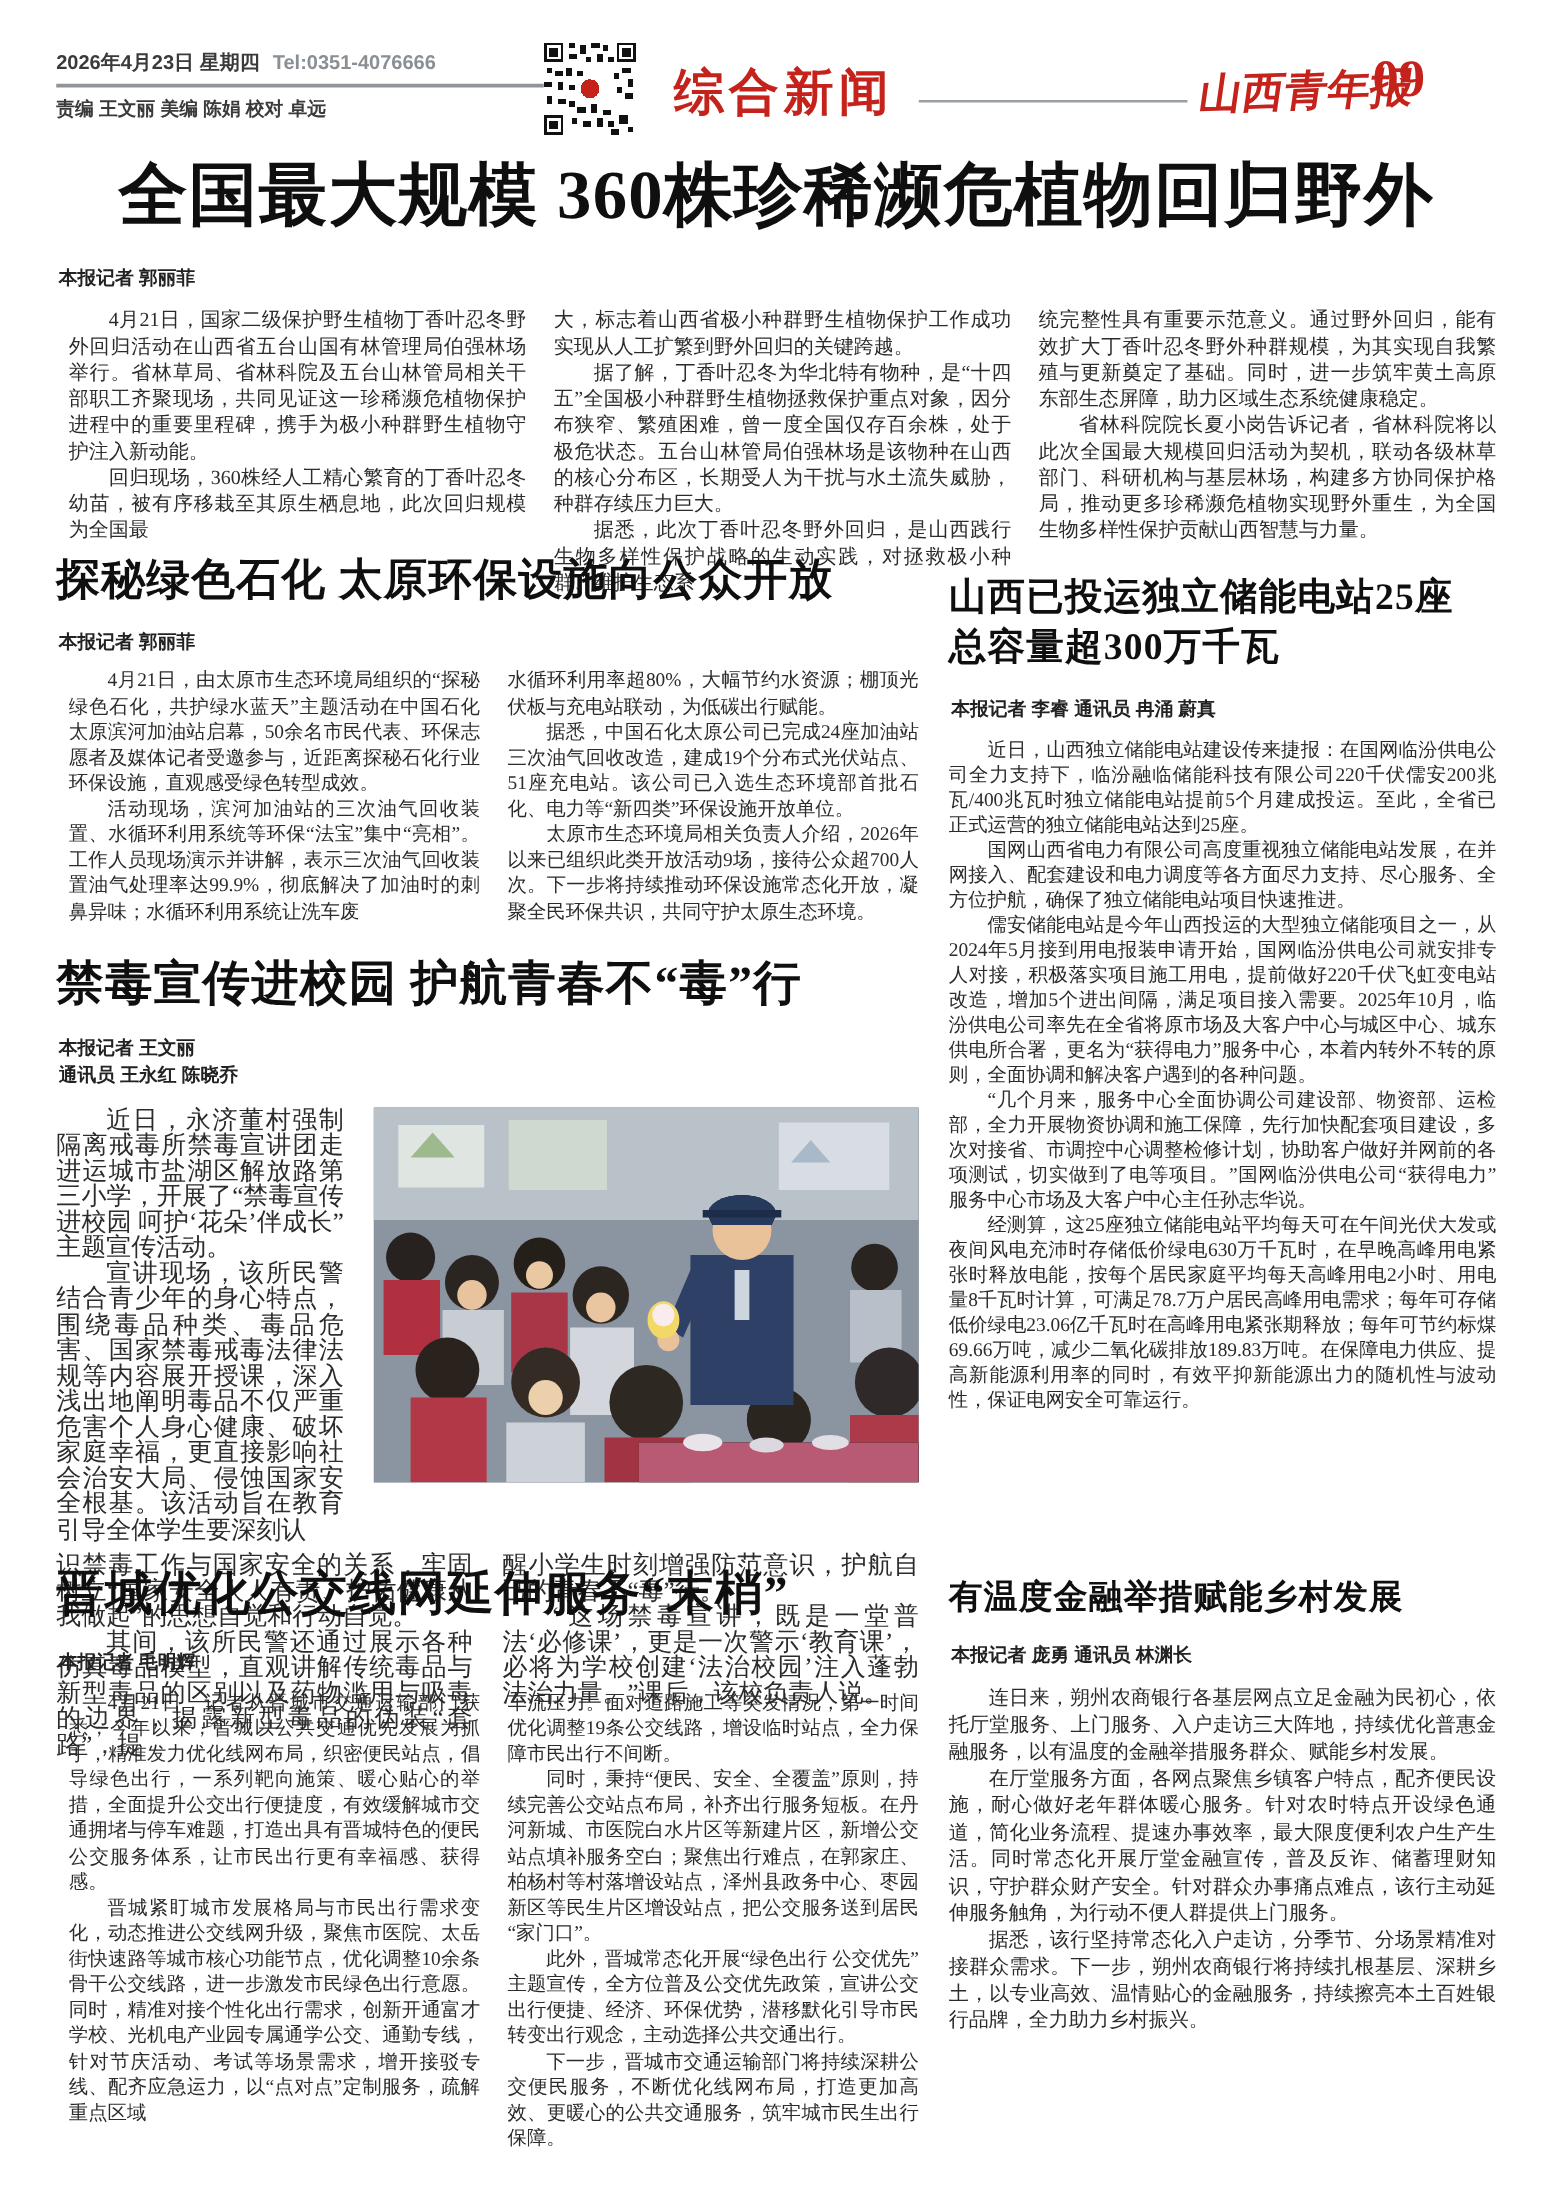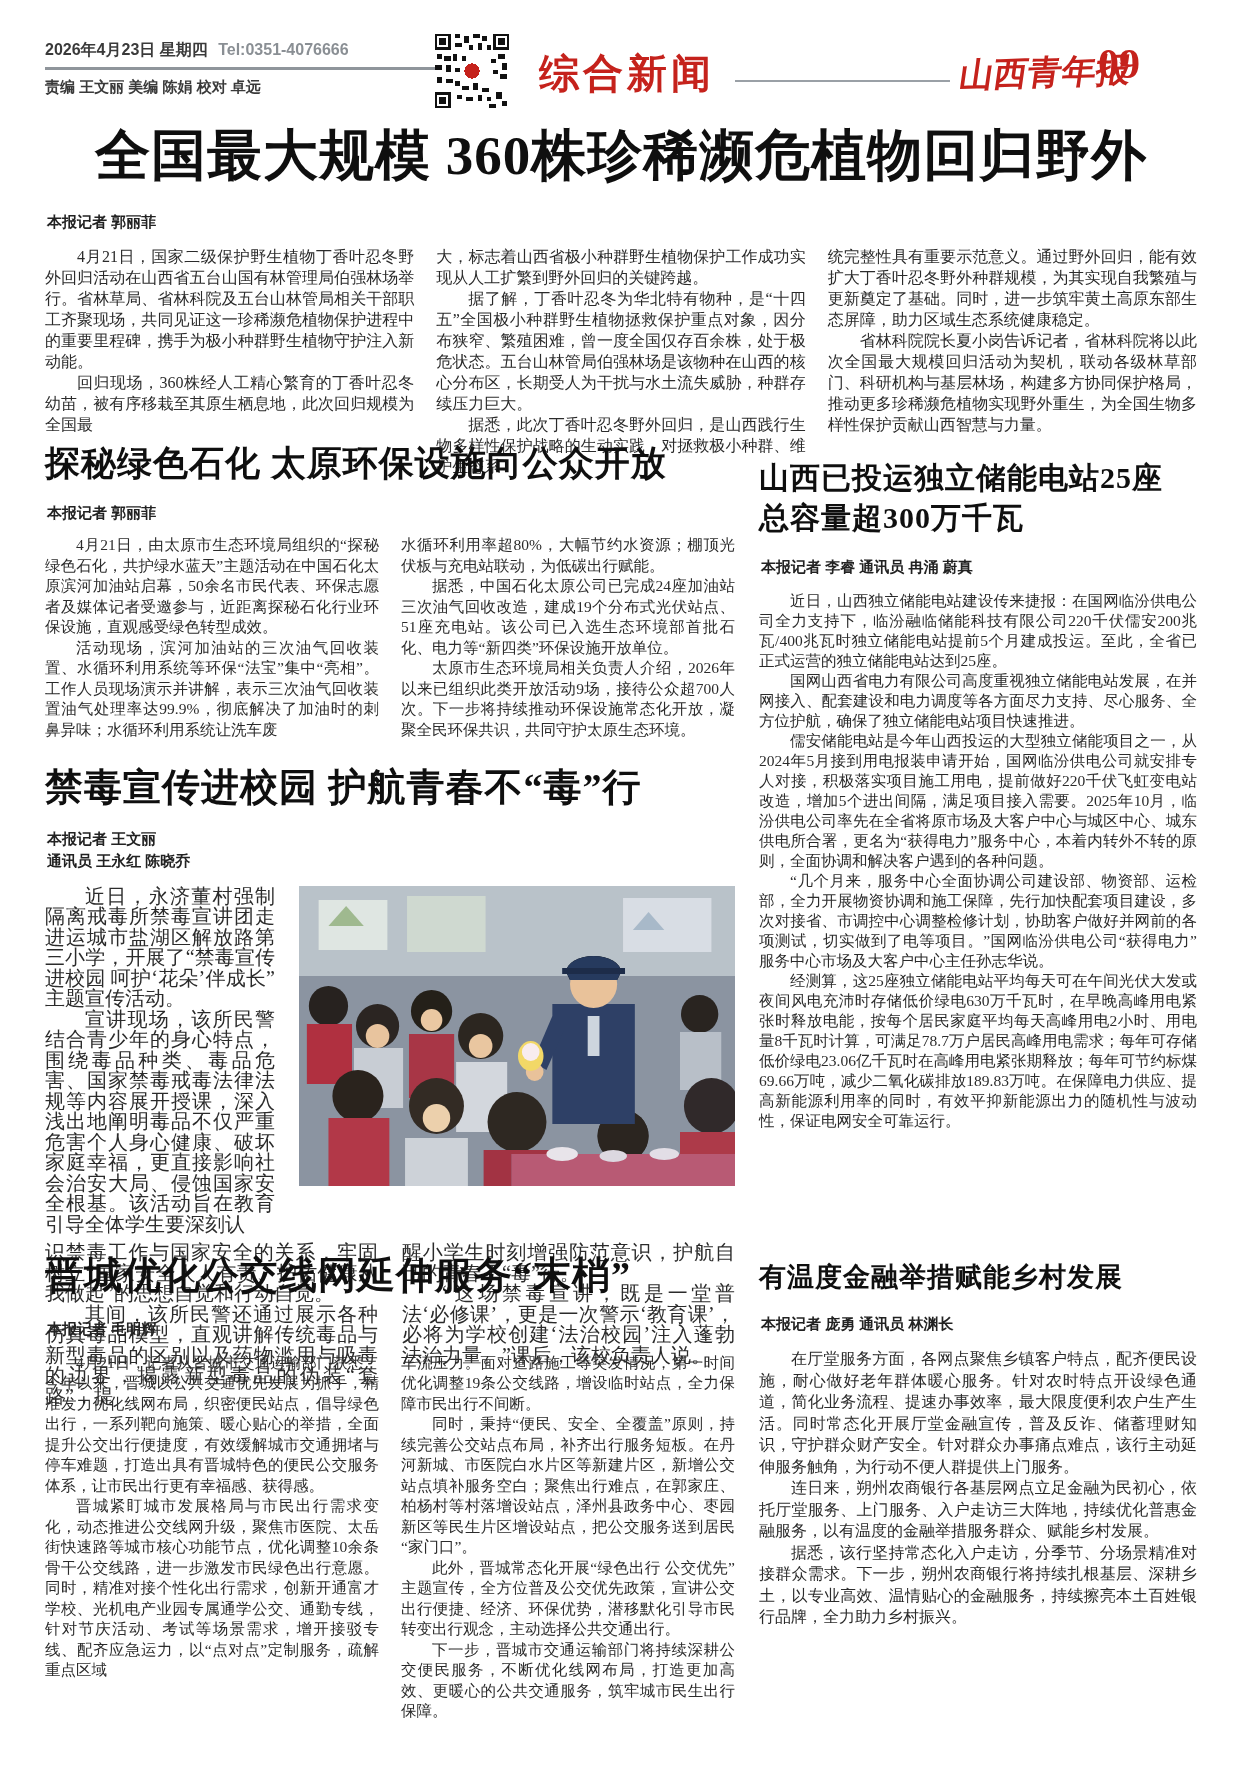--- a/index.html
+++ b/index.html
@@ -16,21 +16,21 @@
   .header-rule-left{margin-top:6px;border-top:3px solid #8f959b;}
   .staff-line{margin-top:8px;font-family:"Liberation Sans","DejaVu Sans",sans-serif;font-size:15px;font-weight:bold;color:#3a3a3a;}
   .qr{position:absolute;left:390px;top:0px;width:74px;height:74px;background:#fff;}
   .section-title{position:absolute;left:494px;top:12px;font-size:40px;font-weight:bold;color:#c5221c;letter-spacing:4px;white-space:nowrap;}
   .header-midrule{position:absolute;left:690px;top:46px;width:215px;border-top:2px solid #9aa0a6;}
   .masthead{position:absolute;left:915px;top:16px;font-size:34px;font-weight:bold;color:#c5221c;transform:skewX(-10deg) rotate(-2deg);white-space:nowrap;}
   .page-number{position:absolute;left:1053px;top:6px;font-size:42px;font-weight:bold;color:#c5221c;font-family:"Liberation Serif",serif;}
   
   .headline{font-weight:bold;color:#0f0f0f;line-height:1.15;}
   .byline{font-family:"Liberation Sans","DejaVu Sans",sans-serif;font-weight:bold;font-size:15px;color:#222;}
-  .cols{display:flex;gap:22px;}
+  .cols{display:flex;gap:22px;margin-left:10px;}
   .col{flex:1;min-width:0;}
   p.para{margin:0;text-align:justify;text-indent:2em;}
   p.cont{text-indent:0;}
   .bodytext{font-size:16px;line-height:21px;color:#2b2b2b;}
   
   .article-plants{position:absolute;top:124px;left:45px;width:1152px;}
   .article-plants .headline{font-size:55px;text-align:center;letter-spacing:1px;white-space:nowrap;}
   .article-plants .byline{margin:26px 0 14px 2px;}
   
   .band-mid{position:absolute;top:444px;left:45px;width:1152px;height:800px;display:flex;gap:24px;}
@@ -295,19 +295,19 @@
         </div>
       </div>
     </div>
   </div>
 
   <div class="bottom-right">
     <div class="article-finance">
       <div class="headline">有温度金融举措赋能乡村发展</div>
       <div class="byline">本报记者 庞勇  通讯员 林渊长</div>
       <div class="bodytext">
+        <p class="para">连日来，朔州农商银行各基层网点立足金融为民初心，依托厅堂服务、上门服务、入户走访三大阵地，持续优化普惠金融服务，以有温度的金融举措服务群众、赋能乡村发展。</p>
         <p class="para">在厅堂服务方面，各网点聚焦乡镇客户特点，配齐便民设施，耐心做好老年群体暖心服务。针对农时特点开设绿色通道，简化业务流程、提速办事效率，最大限度便利农户生产生活。同时常态化开展厅堂金融宣传，普及反诈、储蓄理财知识，守护群众财产安全。针对群众办事痛点难点，该行主动延伸服务触角，为行动不便人群提供上门服务。</p>
-        <p class="para">连日来，朔州农商银行各基层网点立足金融为民初心，依托厅堂服务、上门服务、入户走访三大阵地，持续优化普惠金融服务，以有温度的金融举措服务群众、赋能乡村发展。</p>
         <p class="para">据悉，该行坚持常态化入户走访，分季节、分场景精准对接群众需求。下一步，朔州农商银行将持续扎根基层、深耕乡土，以专业高效、温情贴心的金融服务，持续擦亮本土百姓银行品牌，全力助力乡村振兴。</p>
       </div>
     </div>
   </div>
 </div>
 
 </body></html>

